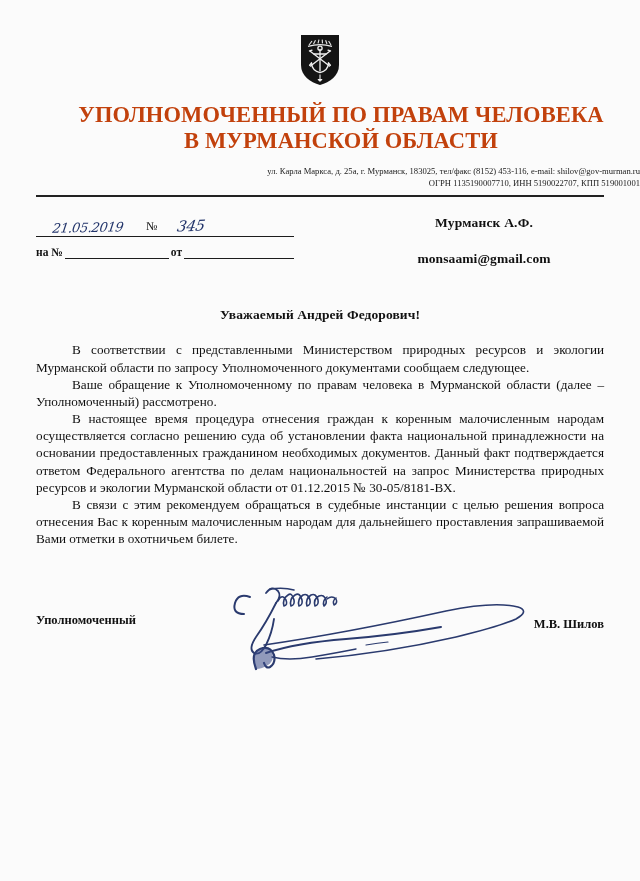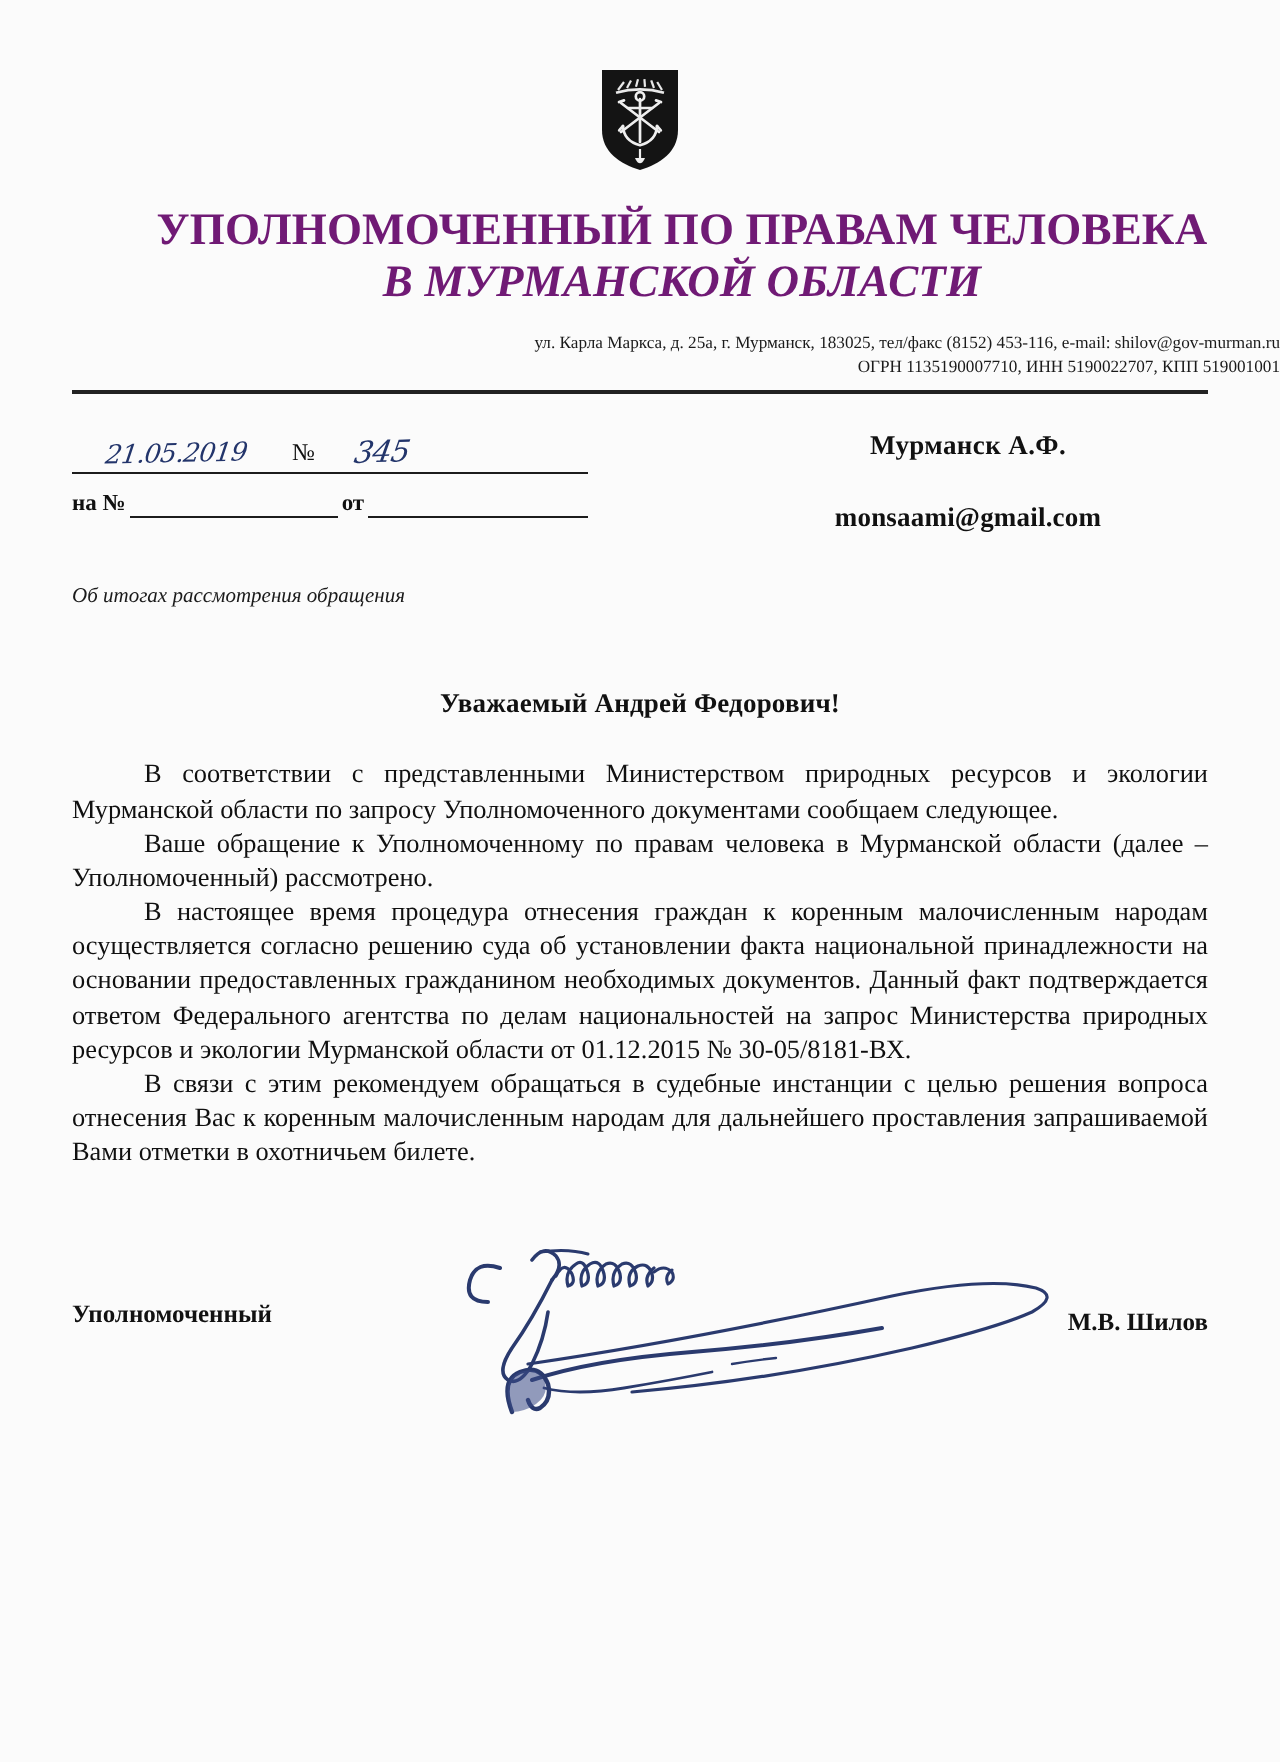--- a/index.html
+++ b/index.html
@@ -36,26 +36,25 @@
     width: 40px;
     height: 52px;
   }
 
   .org-title {
     margin-top: 16px;
     font-size: 22.5px;
     font-weight: bold;
     letter-spacing: 0.1px;
     line-height: 1.14;
-    color: #701a75;
+    color: #c2410c;
     padding-left: 42px;
   }
   .org-title .line2 {
     display: block;
-    font-style: italic;
   }
 
   .contact-block {
     margin-top: 13px;
     font-size: 8.6px;
     line-height: 1.35;
     text-align: right;
     color: #1a1a1a;
   }
   .contact-block .reg-line {
@@ -284,21 +283,20 @@
         <span class="blank-b"></span>
       </div>
     </div>
 
     <div class="addressee">
       <div class="addressee-name">Мурманск А.Ф.</div>
       <div class="addressee-email">monsaami@gmail.com</div>
     </div>
   </div>
 
-  <div class="subject">Об итогах рассмотрения обращения</div>
 
   <div class="salutation">Уважаемый Андрей Федорович!</div>
 
   <div class="body-text">
     <p>В соответствии с представленными Министерством природных ресурсов и экологии Мурманской области по запросу Уполномоченного документами сообщаем следующее.</p>
     <p>Ваше обращение к Уполномоченному по правам человека в Мурманской области (далее – Уполномоченный) рассмотрено.</p>
     <p>В настоящее время процедура отнесения граждан к коренным малочисленным народам осуществляется согласно решению суда об установлении факта национальной принадлежности на основании предоставленных гражданином необходимых документов. Данный факт подтверждается ответом Федерального агентства по делам национальностей на запрос Министерства природных ресурсов и экологии Мурманской области от 01.12.2015 № 30-05/8181-ВХ.</p>
     <p>В связи с этим рекомендуем обращаться в судебные инстанции с целью решения вопроса отнесения Вас к коренным малочисленным народам для дальнейшего проставления запрашиваемой Вами отметки в охотничьем билете.</p>
   </div>
 

